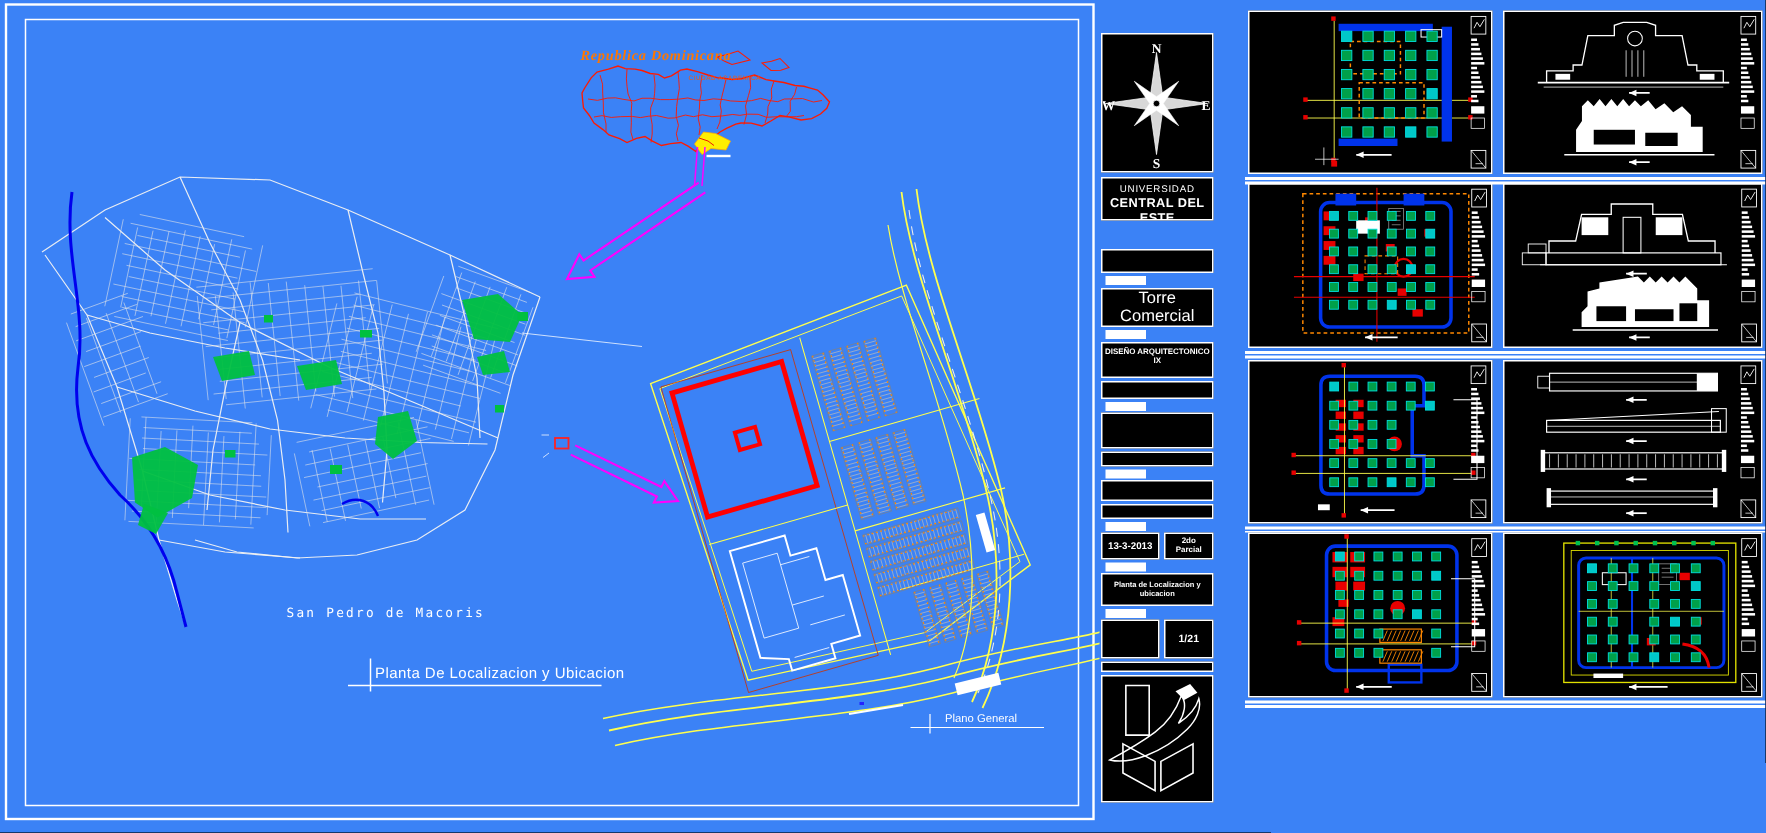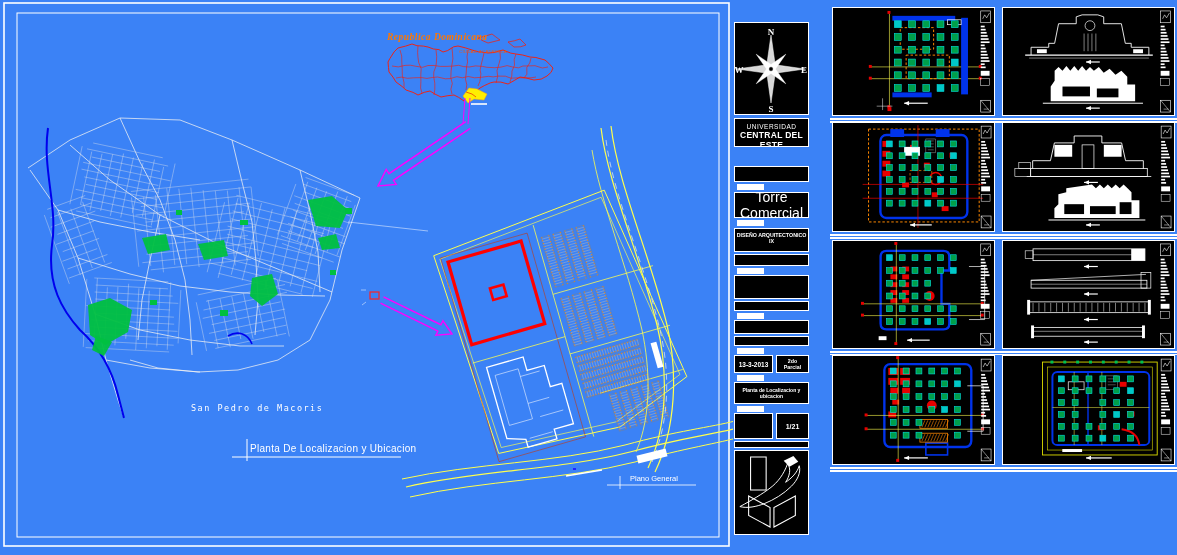--- a/index.html
+++ b/index.html
@@ -708,21 +708,21 @@
       </svg>
     </div>
     <div class="tb-box" style="top:100px;height:29px;padding-top:4px">
       <div style="font-size:6.5px;letter-spacing:.5px">UNIVERSIDAD</div>
       <div style="font-size:8.5px;font-weight:bold;letter-spacing:.3px">CENTRAL DEL ESTE</div>
       <div style="font-size:4.3px;margin-top:5px;letter-spacing:.4px">ESCUELA DE ARQUITECTURA</div>
     </div>
     <div class="tb-box" style="top:148px;height:16px"></div>
     <div class="tb-stub" style="top:166px"></div>
     <div class="tb-box" style="top:174px;height:26px;display:flex;align-items:center;justify-content:center">
-      <span style="font-size:14px">Torre Comercial</span>
+      <span style="font-size:11px">Torre Comercial</span>
     </div>
     <div class="tb-stub" style="top:202px"></div>
     <div class="tb-box" style="top:210px;height:24px;padding-top:3px">
       <div style="font-size:5.3px;font-weight:bold">DISEÑO ARQUITECTONICO</div>
       <div style="font-size:5.3px;font-weight:bold">IX</div>
     </div>
     <div class="tb-box" style="top:236px;height:12px"></div>
     <div class="tb-stub" style="top:250px"></div>
     <div class="tb-box" style="top:257px;height:24px"></div>
     <div class="tb-box" style="top:283px;height:10px"></div>

